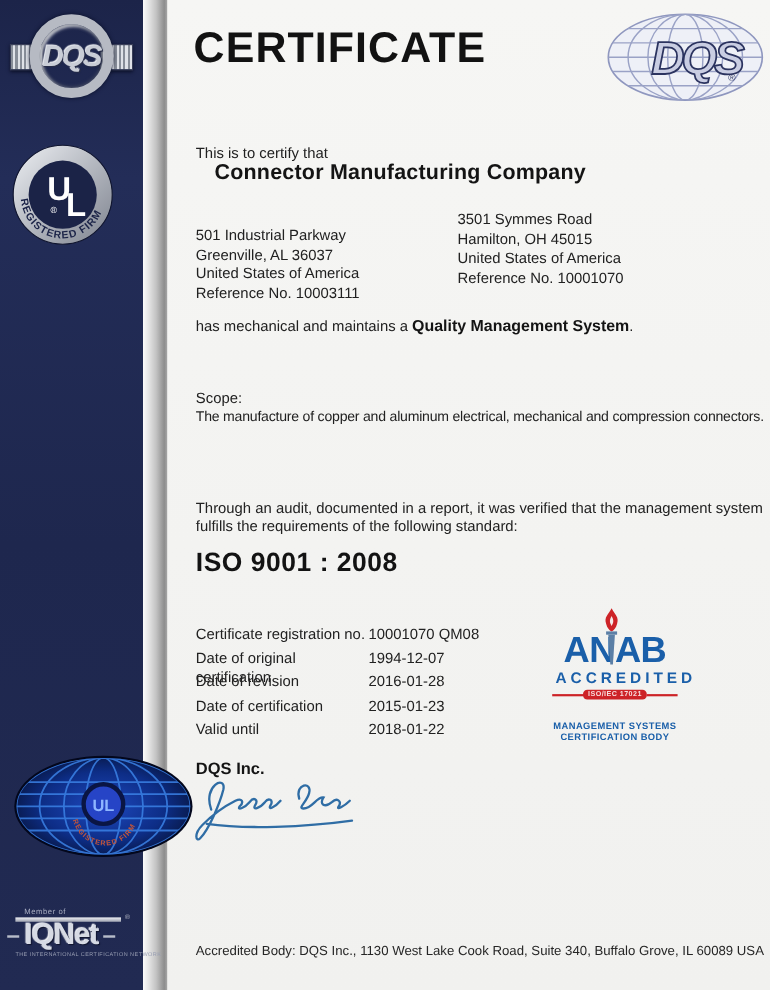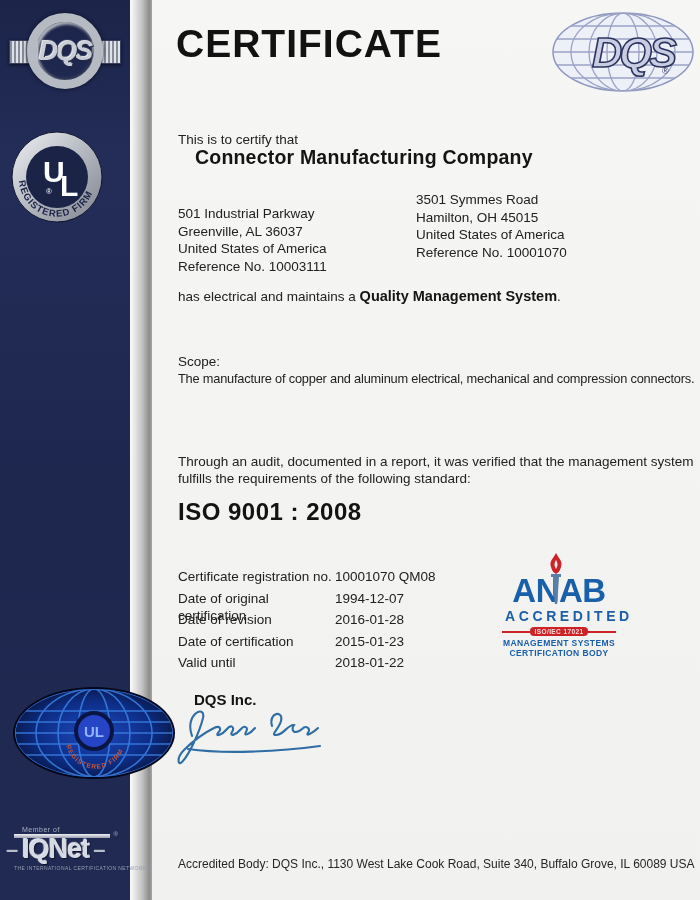--- a/index.html
+++ b/index.html
@@ -57,35 +57,35 @@
   .implemented b{font-size:14.5px;color:#141414;}
   .scopelabel{left:178px;top:353px;}
   .scopetext{left:178px;top:370px;font-size:12.8px;letter-spacing:-.2px;white-space:nowrap;}
   .audit{left:178px;top:453px;}
   .audit span{display:block;}
   .standard{left:178px;top:503px;font-size:24px;font-weight:bold;letter-spacing:.5px;color:#131313;}
   .details{left:178px;top:568px;width:320px;}
   .drow{display:flex;height:21.5px;align-items:flex-start;}
   .dlabel{width:157px;font-size:13.5px;}
   .dvalue{font-size:13.5px;}
-  .issuer{left:178px;top:691px;font-size:15px;font-weight:bold;color:#141414;margin-left:16px;}
+  .issuer{left:178px;top:691px;font-size:15px;font-weight:bold;color:#141414;}
   .signature{position:absolute;left:172px;top:702px;}
   .signer{left:178px;top:770px;font-size:12.5px;line-height:14.5px;}
   .footer{left:178px;top:856px;font-size:12px;color:#262626;}
   
   .anab{position:absolute;left:502px;top:574px;width:114px;text-align:center;}
   .anab-word{position:relative;font-size:33px;font-weight:bold;letter-spacing:-.5px;
     line-height:1;color:#1a5fa9;}
   .anab-torch{position:absolute;left:43px;top:-22px;}
   .anab-acc{font-size:14px;font-weight:bold;letter-spacing:3.6px;color:#1a5fa9;margin-top:1px;margin-left:3px;}
   .anab-rule{display:flex;align-items:center;margin-top:3px;}
   .anab-rule .ln{flex:1;height:2px;background:#cd2327;}
   .anab-pill{background:#cd2327;color:#f7dcdc;font-size:6.5px;font-weight:bold;
     padding:1px 5px;border-radius:4px;letter-spacing:.4px;white-space:nowrap;}
-  .anab-l1,.anab-l2{font-size:8.5px;font-weight:bold;color:#1a5fa9;letter-spacing:.4px;margin-top:2px;}
+  .anab-l1,.anab-l2{font-size:8.5px;font-weight:bold;color:#1a5fa9;letter-spacing:.4px;margin-top:19px;}
   .anab-l2{margin-top:0;}
 </style>
 </head>
 <body>
 
 <div id="cert">
 
   <div class="sidebar"></div>
   <div class="stripe"></div>
 
@@ -193,21 +193,21 @@
     <div>United States of America</div>
     <div>Reference No. 10003111</div>
   </div>
   <div class="t site2 site">
     <div>3501 Symmes Road</div>
     <div>Hamilton, OH 45015</div>
     <div>United States of America</div>
     <div>Reference No. 10001070</div>
   </div>
 
-  <div class="t implemented"><span>has electrical and maintains a </span><b>Quality Management System</b><span>.</span></div>
+  <div class="t implemented"><span>has mechanical and maintains a </span><b>Quality Management System</b><span>.</span></div>
 
   <div class="t scopelabel">Scope:</div>
   <div class="t audit">
     <span>Through an audit, documented in a report, it was verified that the management system</span>
     <span>fulfills the requirements of the following standard:</span>
   </div>
 
   <div class="t scopetext">The manufacture of copper and aluminum electrical, mechanical and compression connectors.</div>
   <div class="t standard">ISO 9001 : 2008</div>
 

